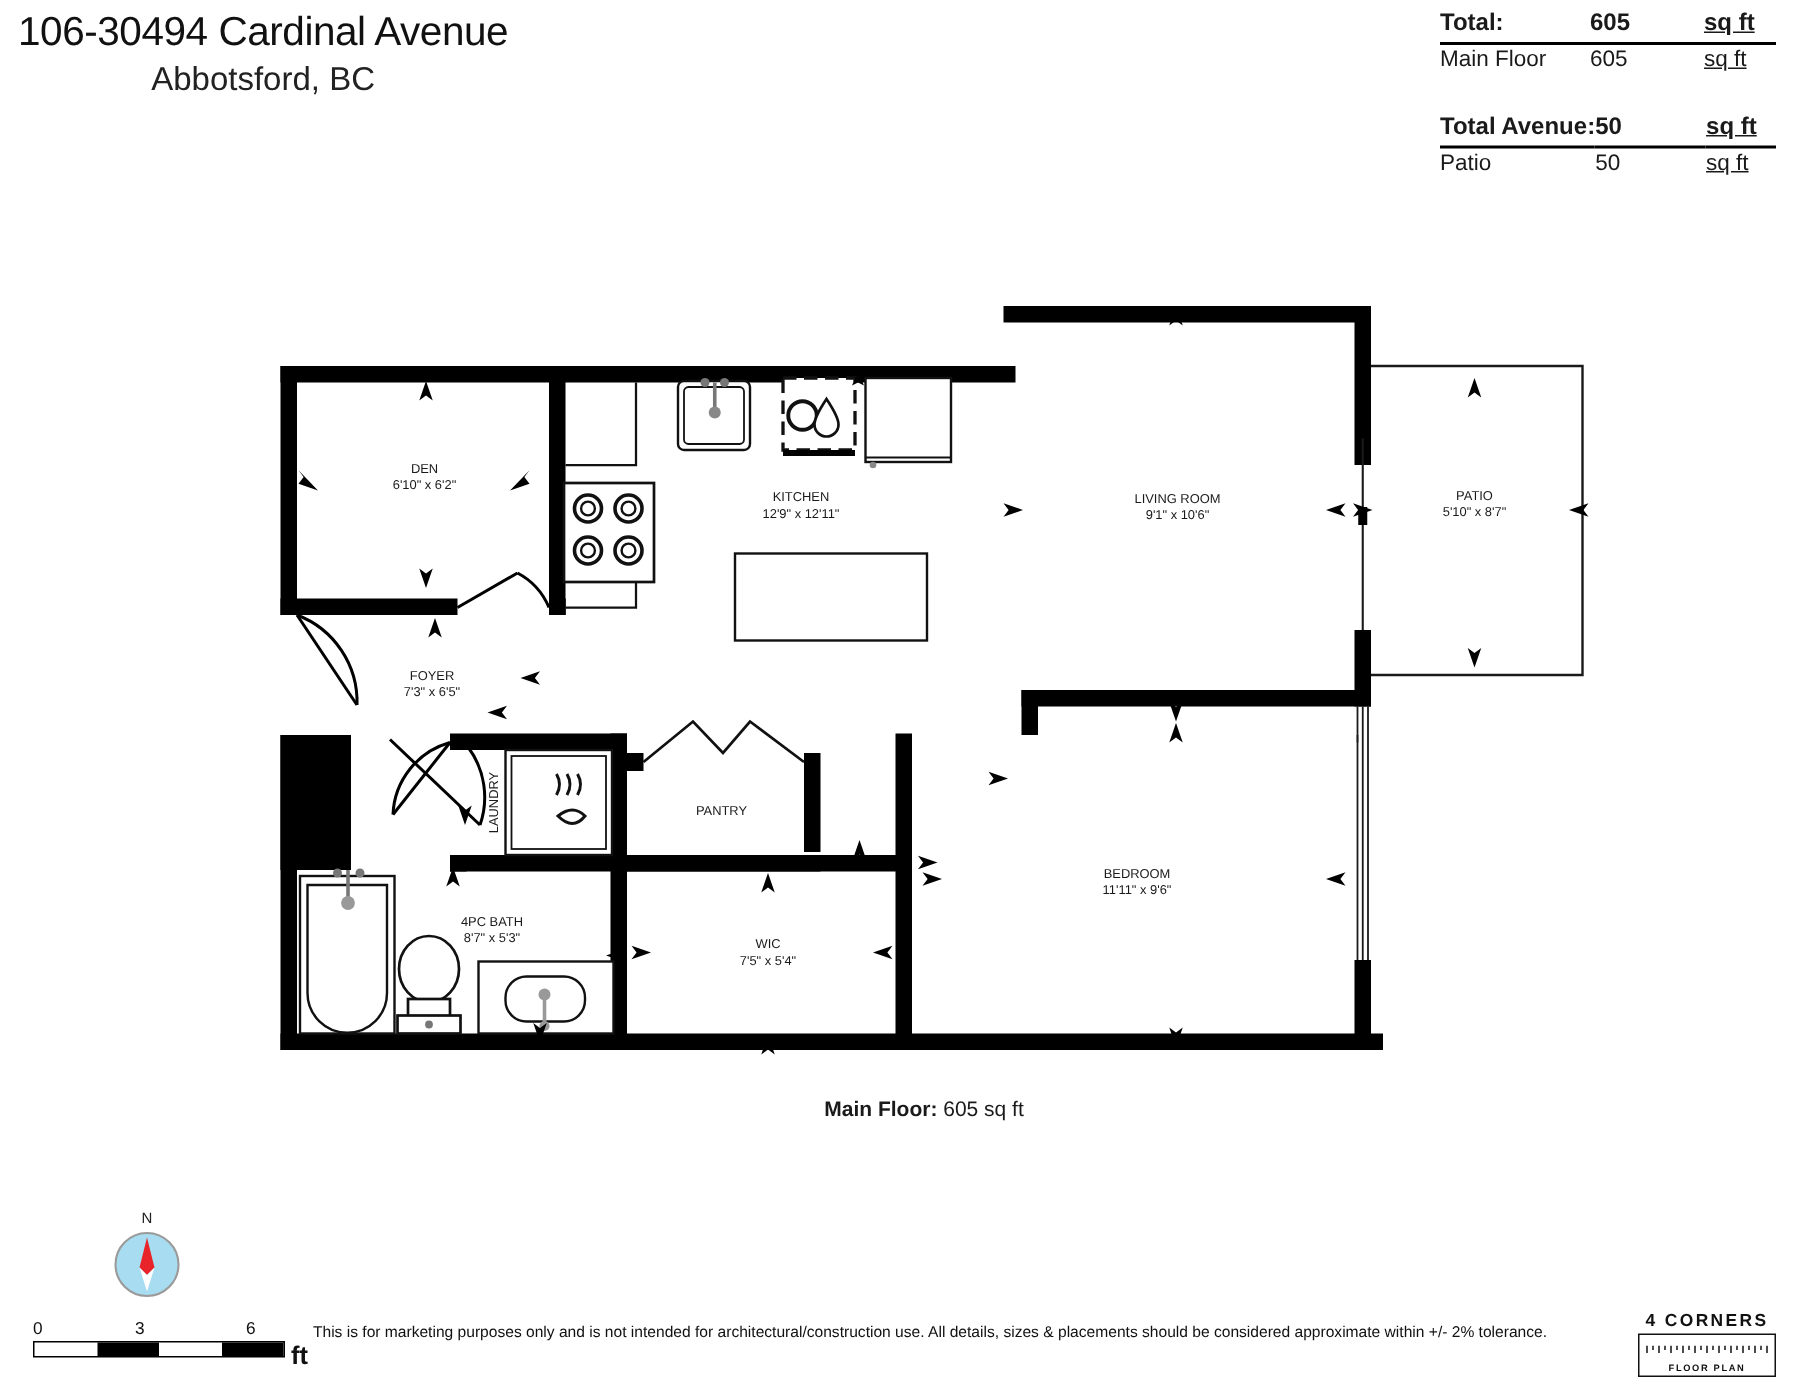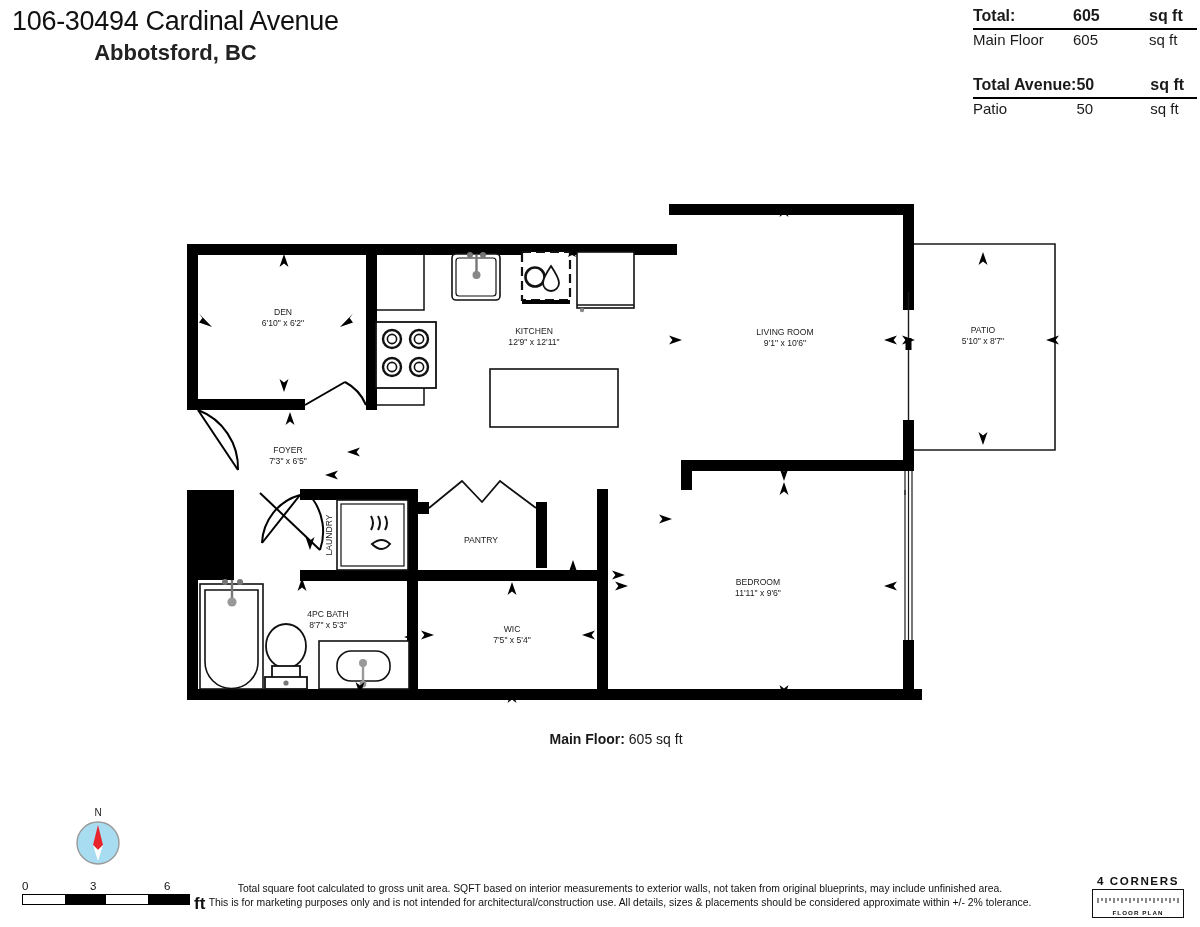--- a/index.html
+++ b/index.html
@@ -10,31 +10,31 @@
     font-family:"Liberation Sans", sans-serif;
     color:#111;
     position:relative;
     overflow:hidden;
   }
   .page{position:relative;width:1200px;height:927px;}
 
   
   .title-block{position:absolute;left:12px;top:6px;}
   .addr{font-size:27px;font-weight:normal;letter-spacing:-0.3px;color:#111;line-height:1.18;}
-  .city{font-size:22px;font-weight:700;color:#222;text-align:center;line-height:1.2;margin-top:2px;}
-
-  
-  .summary{position:absolute;right:3px;top:6px;width:224px;}
+  .city{font-size:22px;font-weight:400;color:#222;text-align:center;line-height:1.2;margin-top:2px;}
+
+  
+  .summary{position:absolute;right:16px;top:6px;width:224px;}
   .sumtable{width:100%;border-collapse:collapse;}
   .sumtable td{padding:1px 0;font-size:15px;color:#1a1a1a;}
   .sumtable tr.head td{font-weight:bold;font-size:16px;padding-bottom:3px;}
   .sumtable tr.head td{border-bottom:2.4px solid #000;}
   .c-label{text-align:left;white-space:nowrap;}
   .c-val{width:62px;padding-right:14px!important;}
-  .c-unit{text-align:left;width:48px;}
+  .c-unit{text-align:left;width:48px;text-decoration:underline;}
   .sum-gap{height:26px;}
 
   
   .plan{position:absolute;left:0;top:150px;width:950px;height:600px;}
   .plan svg{display:block;}
 
   
   .floorcap{position:absolute;left:16px;top:731px;width:1200px;text-align:center;font-size:14px;color:#1a1a1a;}
   .floorcap b{font-weight:bold;}
 
@@ -418,21 +418,20 @@
       <span class="s6">6</span>
     </div>
     <div class="scalebar">
       <i style="left:25%;width:25%"></i>
       <i style="left:75%;width:25%"></i>
     </div>
     <div class="ft">ft</div>
   </div>
 
   <div class="disclaimer">
-    <div>Total square foot calculated to gross unit area. SQFT based on interior measurements to exterior walls, not taken from original blueprints, may include unfinished area.</div>
     <div>This is for marketing purposes only and is not intended for architectural/construction use.  All details, sizes &amp; placements should be considered approximate within +/- 2%  tolerance.</div>
   </div>
 
   <div class="brand">
     <div class="bname">4 CORNERS</div>
     <div class="bbox">
       <svg width="84" height="7" viewBox="0 0 84 7">
         <g stroke="#111" stroke-width="1">
           <line x1="2" y1="0" x2="2" y2="5"></line>
             <line x1="6" y1="0" x2="6" y2="3"></line>

